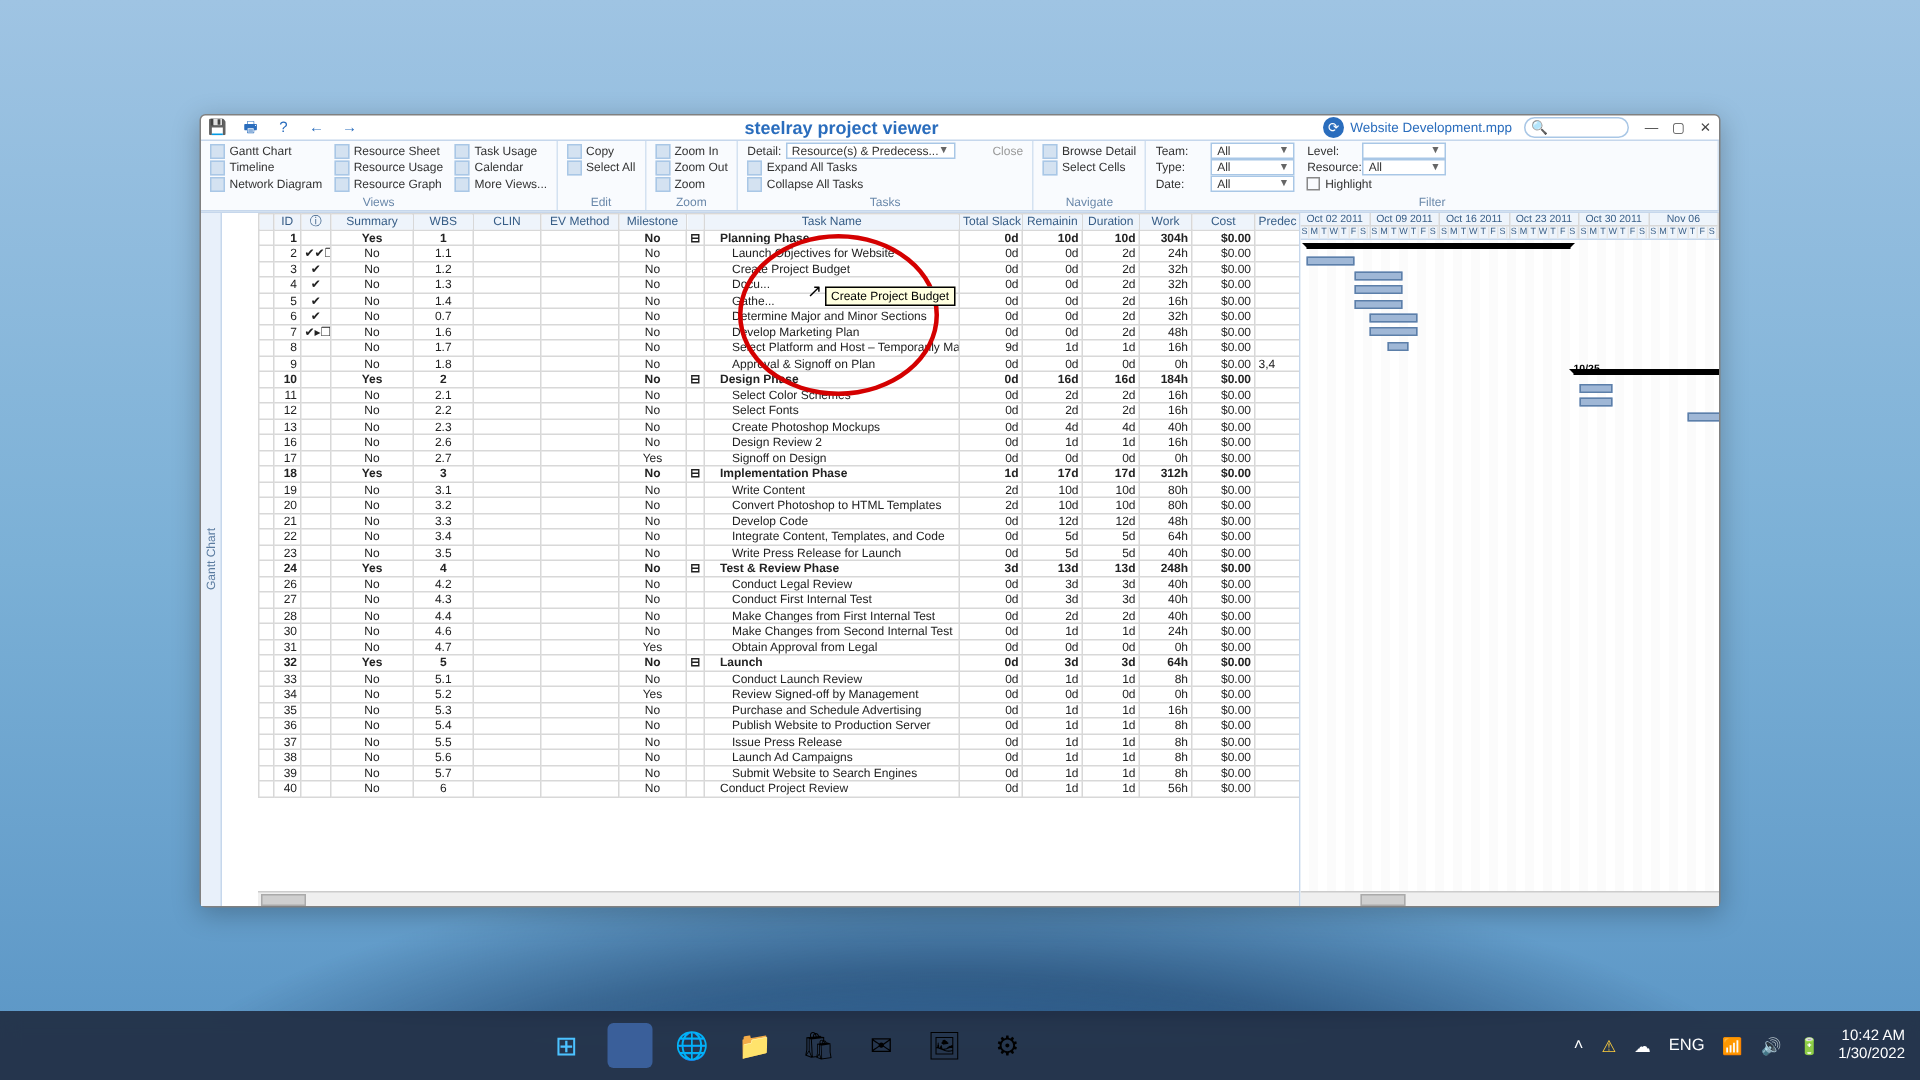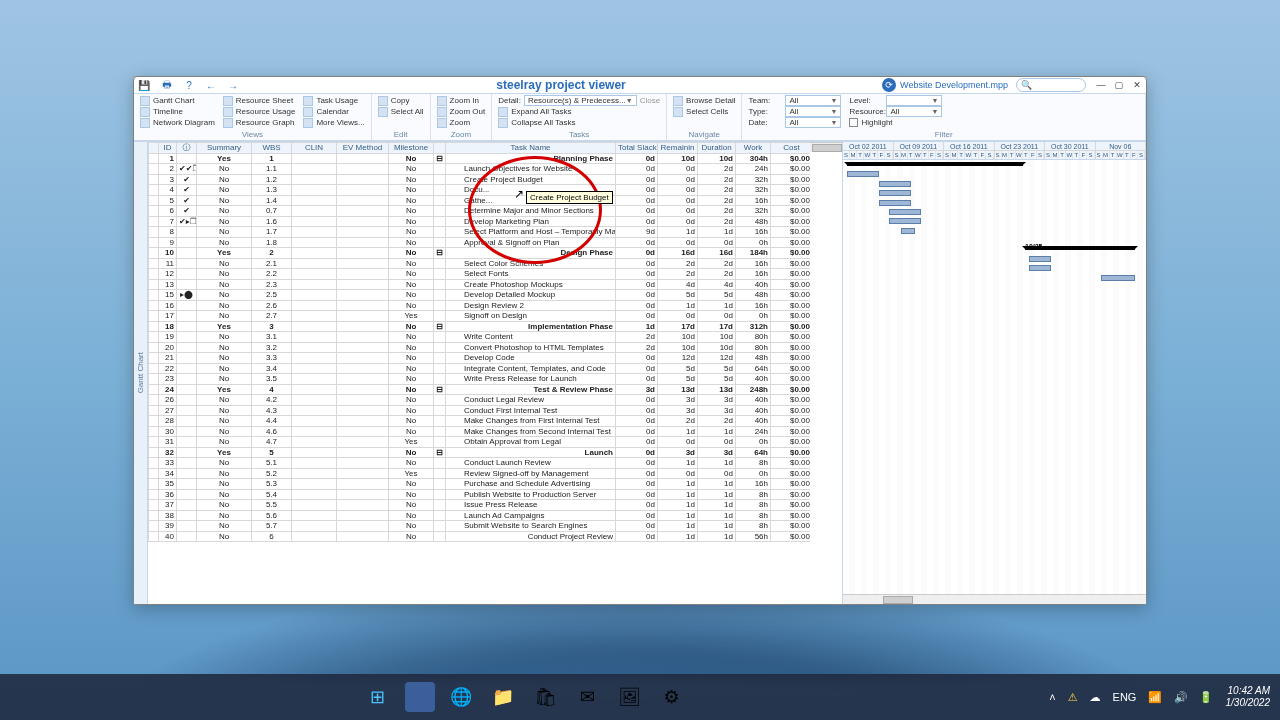--- a/index.html
+++ b/index.html
@@ -31,30 +31,30 @@
 .rsel { border:1px solid #a9c7e6; height:11px; display:flex; align-items:center; padding:0 3px; background:#fff; min-width:56px; justify-content:space-between; }
 .rsel span:last-child { font-size:7px; color:#666; }
 .rlabel { display:inline-block; width:34px; }
 
 
 .content { flex:1; display:flex; overflow:hidden; border-top:1px solid #c6d7ec; }
 .sidebar { width:14px; background:#e8f0fa; border-right:1px solid #c6d7ec; display:flex; align-items:center; justify-content:center; }
 .sidebar span { writing-mode:vertical-rl; transform:rotate(180deg); font-size:8px; color:#5b7ca0; }
 
 
-.grid-wrap { width:694px; display:flex; flex-direction:row; overflow:hidden; position:relative; }
+.grid-wrap { width:694px; display:flex; flex-direction:column; overflow:hidden; position:relative;margin-left:24px; }
 .grid-main { flex:1; overflow:hidden; }
 table.grid { border-collapse:collapse; width:100%; font-size:8px; table-layout:fixed; }
 table.grid th, table.grid td { border:1px solid #d8d8d8; padding:0 2px; height:9.5px; line-height:9.5px; overflow:hidden; white-space:nowrap; }
 table.grid th { background:#eef4fb; color:#375d86; font-weight:400; position:sticky; top:0; text-align:center; }
 table.grid td { color:#222; }
 .tleft { text-align:left; }
 .tcenter{ text-align:center; }
 .tright { text-align:right; }
-.indent1 { padding-left:10px !important;text-align:right; }
+.indent1 { padding-left:10px !important; }
 .indent2 { padding-left:18px !important; }
 .summary-row td { font-weight:700; }
 
 
 .hscroll { height:10px; background:#efefef; border-top:1px solid #ccc; display:flex; align-items:center; }
 .hscroll .thumb { height:8px; background:#cfcfcf; border:1px solid #aaa; width:30px; margin-left:2px; }
 
 
 .gantt-wrap { flex:1; display:flex; flex-direction:column; overflow:hidden; border-left:1px solid #c6d7ec; }
 .gantt-head { height:18px; background:#eef4fb; border-bottom:1px solid #c6d7ec; display:flex; font-size:7px; color:#375d86; }
@@ -71,21 +71,21 @@
 
 
 .annot-circle { position:absolute; border:3px solid #d40000; border-radius:50%; pointer-events:none; }
 .tooltip-box { position:absolute; background:#ffffe0; border:1px solid #000; font-size:8px; padding:1px 3px; }
 
 
 .taskbar { position:absolute; left:0; right:0; bottom:0; height:46px; background:rgba(30,40,60,.88); backdrop-filter:blur(6px); display:flex; align-items:center; }
 .tb-center { flex:1; display:flex; justify-content:center; gap:12px; }
 .tb-icon { width:30px; height:30px; border-radius:4px; display:flex; align-items:center; justify-content:center; font-size:18px; }
 .tb-right { display:flex; align-items:center; gap:12px; padding-right:10px; color:#fff; font-size:11px; }
-.tb-time { text-align:right; font-size:10px; line-height:12px;font-style:italic; }
+.tb-time { text-align:right; font-size:10px; line-height:12px; }
 
 
 .swoosh { position:absolute; left:0; right:0; bottom:40px; height:200px; background:radial-gradient(800px 260px at 50% 140%,#0e2e56 0%,rgba(14,46,86,.6) 40%,transparent 70%); filter:blur(1px); pointer-events:none; }
 .swoosh2 { position:absolute; left:0; right:0; bottom:30px; height:180px; background:radial-gradient(700px 220px at 48% 150%,#2d5f9e 0%,transparent 60%); pointer-events:none; mix-blend-mode:screen; }
 </style>
 </head>
 <body>
 
 <div class="swoosh"></div>
 <div class="swoosh2"></div>
@@ -201,21 +201,21 @@
 
     <div class="rgroup">
       <div class="rgroup-body">
         <div class="rcol">
           <div class="rbtn">
             <span>Detail:</span>
             <div class="rsel" style="min-width:90px">
                 <span>Resource(s) &amp; Predecess...</span>
                 <span>▼</span>
               </div>
-            <span style="margin-left:0;color:#999">Close</span>
+            <span style="margin-left:22px;color:#999">Close</span>
           </div>
           <div class="rbtn">
               <span class="ico"></span>
               <span>Expand All Tasks</span>
             </div>
           <div class="rbtn">
               <span class="ico"></span>
               <span>Collapse All Tasks</span>
             </div>
         </div>
@@ -565,38 +565,20 @@
                 <td class="tleft indent2">Create Photoshop Mockups</td>
                 <td class="tright">0d</td>
                 <td class="tright">4d</td>
                 <td class="tright">4d</td>
                 <td class="tright">40h</td>
                 <td class="tright">$0.00</td>
                 <td class="tleft"></td>
               </tr>
               <tr>
                 <td class=""></td>
-                <td class="tright">15</td>
-                <td class="tcenter">▸⬤</td>
-                <td class="tcenter">No</td>
-                <td class="tcenter">2.5</td>
-                <td class="tcenter"></td>
-                <td class="tcenter"></td>
-                <td class="tcenter">No</td>
-                <td class="tcenter"></td>
-                <td class="tleft indent2">Develop Detailed Mockup</td>
-                <td class="tright">0d</td>
-                <td class="tright">5d</td>
-                <td class="tright">5d</td>
-                <td class="tright">48h</td>
-                <td class="tright">$0.00</td>
-                <td class="tleft"></td>
-              </tr>
-              <tr>
-                <td class=""></td>
                 <td class="tright">16</td>
                 <td class="tcenter"></td>
                 <td class="tcenter">No</td>
                 <td class="tcenter">2.6</td>
                 <td class="tcenter"></td>
                 <td class="tcenter"></td>
                 <td class="tcenter">No</td>
                 <td class="tcenter"></td>
                 <td class="tleft indent2">Design Review 2</td>
                 <td class="tright">0d</td>

